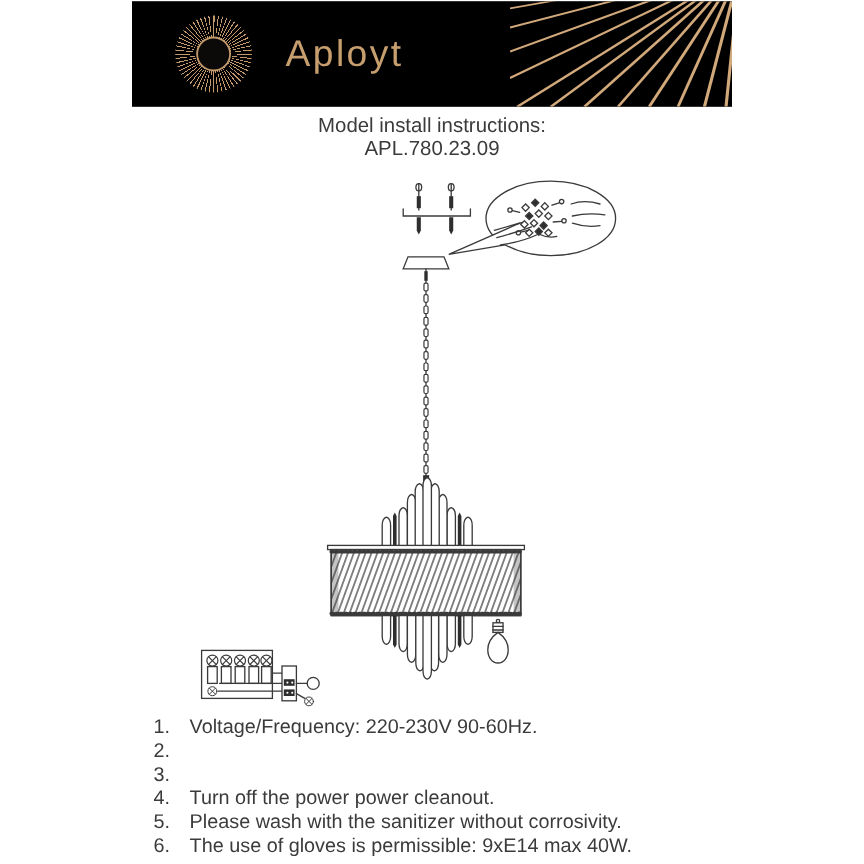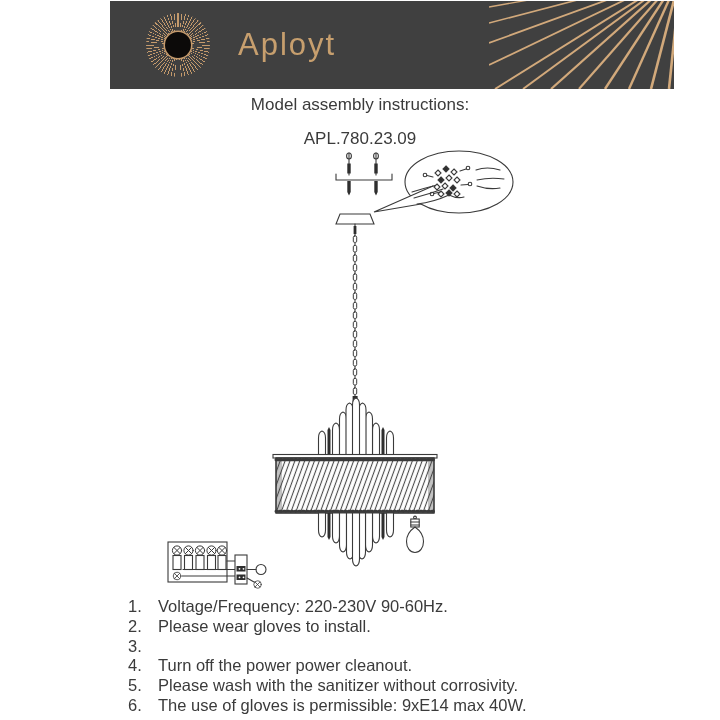--- a/index.html
+++ b/index.html
@@ -2,40 +2,40 @@
 <html><head>
 <meta charset="utf-8">
 <style>
   html,body{margin:0;padding:0;}
   body{
     width:720px;height:720px;background:#ffffff;position:relative;overflow:hidden;
     font-family:"Liberation Sans", sans-serif;color:#3b3b3b;
   }
   
   .banner{
-    position:absolute;left:110px;top:1px;width:564px;height:88px;
-    background:#404040;overflow:hidden;
+    position:absolute;left:110px;top:1px;width:500px;height:88px;
+    background:#000000;overflow:hidden;
   }
   .starburst{
     position:absolute;left:36px;top:12px;width:64px;height:64px;border-radius:50%;
     background:repeating-conic-gradient(#c49a6c 0deg 1.6deg, rgba(0,0,0,0) 1.6deg 6.4deg);
   }
   .starburst::after{
     content:"";position:absolute;left:19px;top:19px;width:26px;height:26px;border-radius:50%;
     background:#0c0a09;box-shadow:0 0 0 1.5px #c49a6c;
   }
   .brand{
     position:absolute;left:128px;top:26px;
     font-size:31px;font-weight:300;letter-spacing:2px;color:#c79f6e;
   }
   .rays{position:absolute;right:0;top:0;}
   
   .title-block{position:absolute;left:0;top:96px;width:720px;text-align:center;line-height:18px;}
   .title-block .t1{font-size:17px;}
-  .title-block .t2{font-size:17px;margin-top:16px;}
+  .title-block .t2{font-size:17px;margin-top:1px;}
   
   .diagram{position:absolute;left:85px;top:145px;}
   
   .instructions{
     position:absolute;left:128px;top:597px;margin:0;padding:0;list-style:none;
     font-size:16.5px;line-height:19.8px;width:500px;
   }
   .instructions li{display:flex;}
   .instructions .num{min-width:20px;margin-right:10px;}
 </style>
@@ -59,21 +59,21 @@
         <line x1="192" y1="-28" x2="90" y2="88" stroke-width="2.2"></line>
         <line x1="192" y1="-28" x2="116" y2="88" stroke-width="2.4"></line>
         <line x1="192" y1="-28" x2="140" y2="88" stroke-width="2.4"></line>
         <line x1="192" y1="-28" x2="162" y2="88" stroke-width="2.6"></line>
         <line x1="192" y1="-28" x2="180" y2="88" stroke-width="2.6"></line>
       </g>
     </svg>
   </div>
 
   <div class="title-block">
-    <div class="t1">Model assembly instructions:</div>
+    <div class="t1">Model install instructions:</div>
     <div class="t2">APL.780.23.09</div>
   </div>
 
   <svg class="diagram" width="435" height="450" viewBox="85 145 435 450">
     <defs>
       <pattern id="hatch" patternUnits="userSpaceOnUse" width="4.6" height="10" patternTransform="rotate(20)">
         <line x1="2.3" y1="0" x2="2.3" y2="10" stroke="#4a4a4a" stroke-width="1.1"></line>
       </pattern>
       <g id="screwhead" stroke="#3a3a3a" stroke-width="1" fill="#ffffff">
         <circle r="4.6"></circle>
@@ -235,21 +235,20 @@
     </g>
   </svg>
 
   <ol class="instructions">
     <li>
       <span class="num">1.</span>
       <span class="txt">Voltage/Frequency: 220-230V 90-60Hz.</span>
     </li>
     <li>
       <span class="num">2.</span>
-      <span class="txt">Please wear gloves to install.</span>
     </li>
     <li>
       <span class="num">3.</span>
     </li>
     <li>
       <span class="num">4.</span>
       <span class="txt">Turn off the power power cleanout.</span>
     </li>
     <li>
       <span class="num">5.</span>

